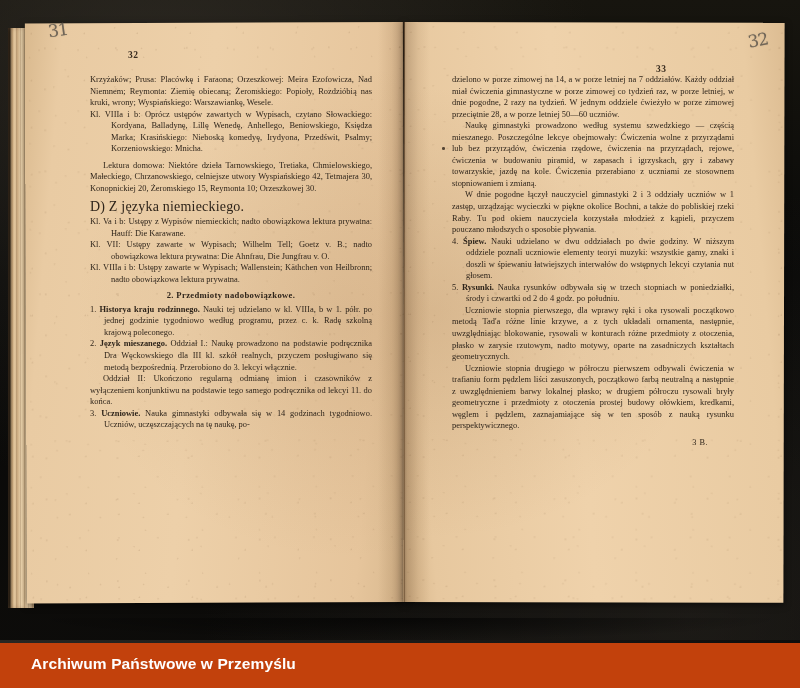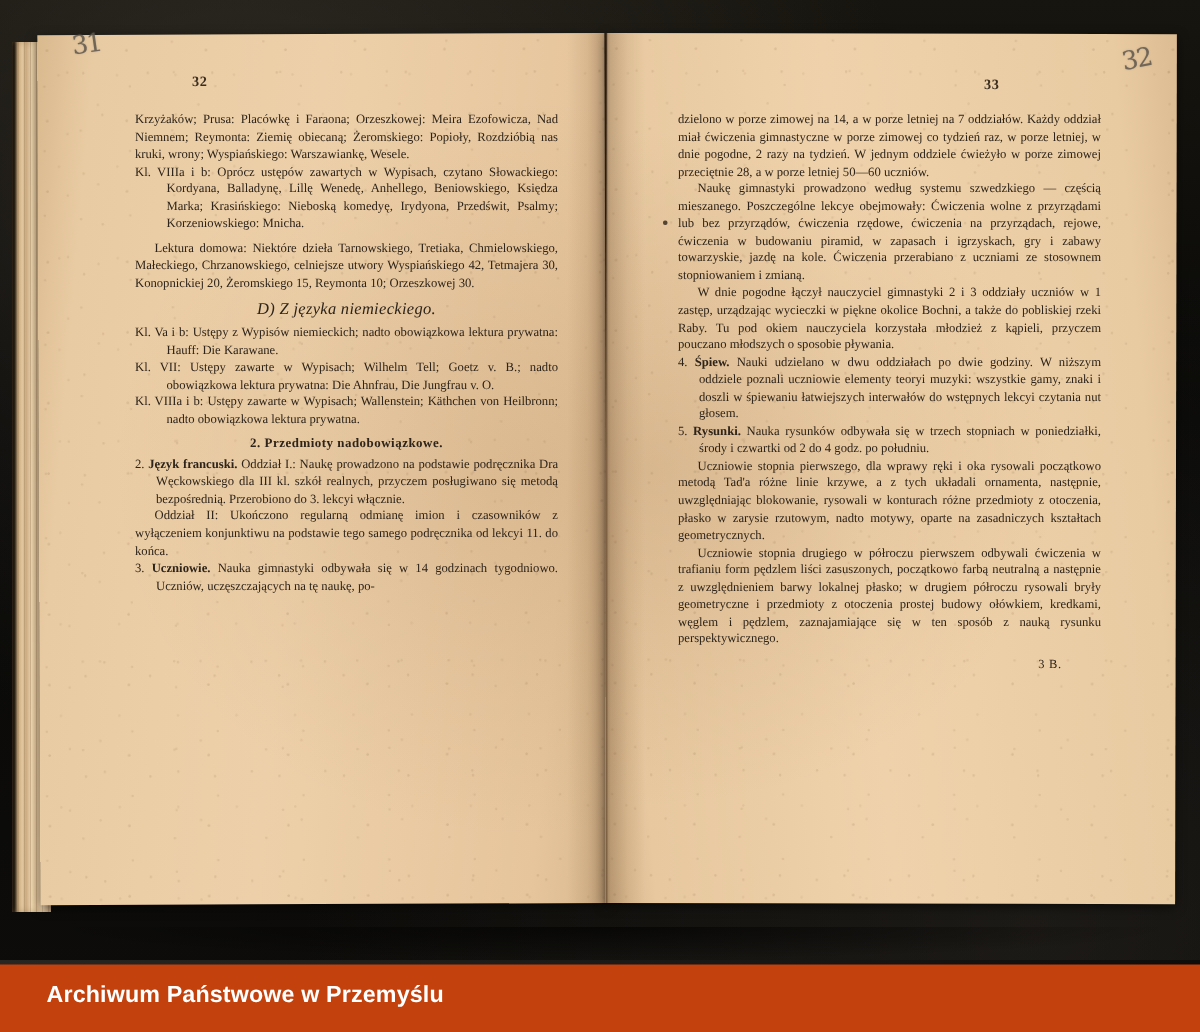--- a/index.html
+++ b/index.html
@@ -160,21 +160,21 @@
   .page-right { left: 396px; width: 380px; }
 
   .folio {
     position: absolute;
     font-size: 9.5px;
     font-weight: 700;
     letter-spacing: .4px;
     color: #3a2d20;
   }
   .folio-left  { left: 102px; top: 28px; }
-  .folio-right { left: 252px; top: 30px; }
+  .folio-right { left: 252px; top: 42px; }
 
   .col {
     position: absolute;
     top: 52px;
     width: 282px;
     font-size: 8.45px;
     line-height: 11.55px;
     text-align: justify;
     text-justify: inter-word;
     color: #2e241a;
@@ -205,23 +205,21 @@
   .subhead {
     text-align: center;
     font-weight: 700;
     font-size: 8.6px;
     letter-spacing: .35px;
     margin-top: 5px;
     margin-bottom: 2px;
     text-indent: 0;
   }
   .secthead {
-    text-align: center;
-    font-style: italic;
-    font-size: 11px;
+    font-size: 14px;
     letter-spacing: .2px;
     margin-top: 7px;
     margin-bottom: 3px;
     text-indent: 0;
   }
   .gap-sm { margin-top: 5px; }
 
   .signoff {
     text-align: right;
     font-size: 8.3px;
@@ -329,22 +327,23 @@
 
         <p class="entry">Kl. Va i b: Ustępy z Wypisów niemieckich; nadto obowiązkowa lektura prywatna: Hauff: Die Karawane.</p>
 
 
         <p class="entry">Kl. VII: Ustępy zawarte w Wypisach; Wilhelm Tell; Goetz v. B.; nadto obowiązkowa lektura prywatna: Die Ahnfrau, Die Jungfrau v. O.</p>
 
         <p class="entry">Kl. VIIIa i b: Ustępy zawarte w Wypisach; Wallenstein; Käthchen von Heilbronn; nadto obowiązkowa lektura prywatna.</p>
 
         <p class="subhead">2. Przedmioty nadobowiązkowe.</p>
 
-
-        <p class="entry-num"><span>2.</span>&nbsp;<span class="bold">Język francuski.</span> <span>Oddział I.: Naukę prowadzono na podstawie podręcznika Dra Węckowskiego dla III kl. szkół realnych, przyczem posługiwano się metodą bezpośrednią. Przerobiono do 3. lekcyi włącznie.</span></p>
+        <p class="entry-num"><span>1.</span>&nbsp;<span class="bold">Historya kraju rodzinnego.</span> <span>Nauki tej udzielano w kl. VIIIa, b w 1. półr. po jednej godzinie tygodniowo według programu, przez c. k. Radę szkolną krajową poleconego.</span></p>
+
+        <p class="entry-num"><span>2.</span>&nbsp;<span class="bold">Język mieszanego.</span> <span>Oddział I.: Naukę prowadzono na podstawie podręcznika Dra Węckowskiego dla III kl. szkół realnych, przyczem posługiwano się metodą bezpośrednią. Przerobiono do 3. lekcyi włącznie.</span></p>
 
         <p class="indent">Oddział II: Ukończono regularną odmianę imion i czasowników z wyłączeniem konjunktiwu na podstawie tego samego podręcznika od lekcyi 11. do końca.</p>
 
         <p class="entry-num"><span>3.</span>&nbsp;<span class="bold">Uczniowie.</span> <span>Nauka gimnastyki odbywała się w 14 godzinach tygodniowo. Uczniów, uczęszczających na tę naukę, po-</span></p>
 
       </div>
     </div>
 
     <div class="page page-right">
 

